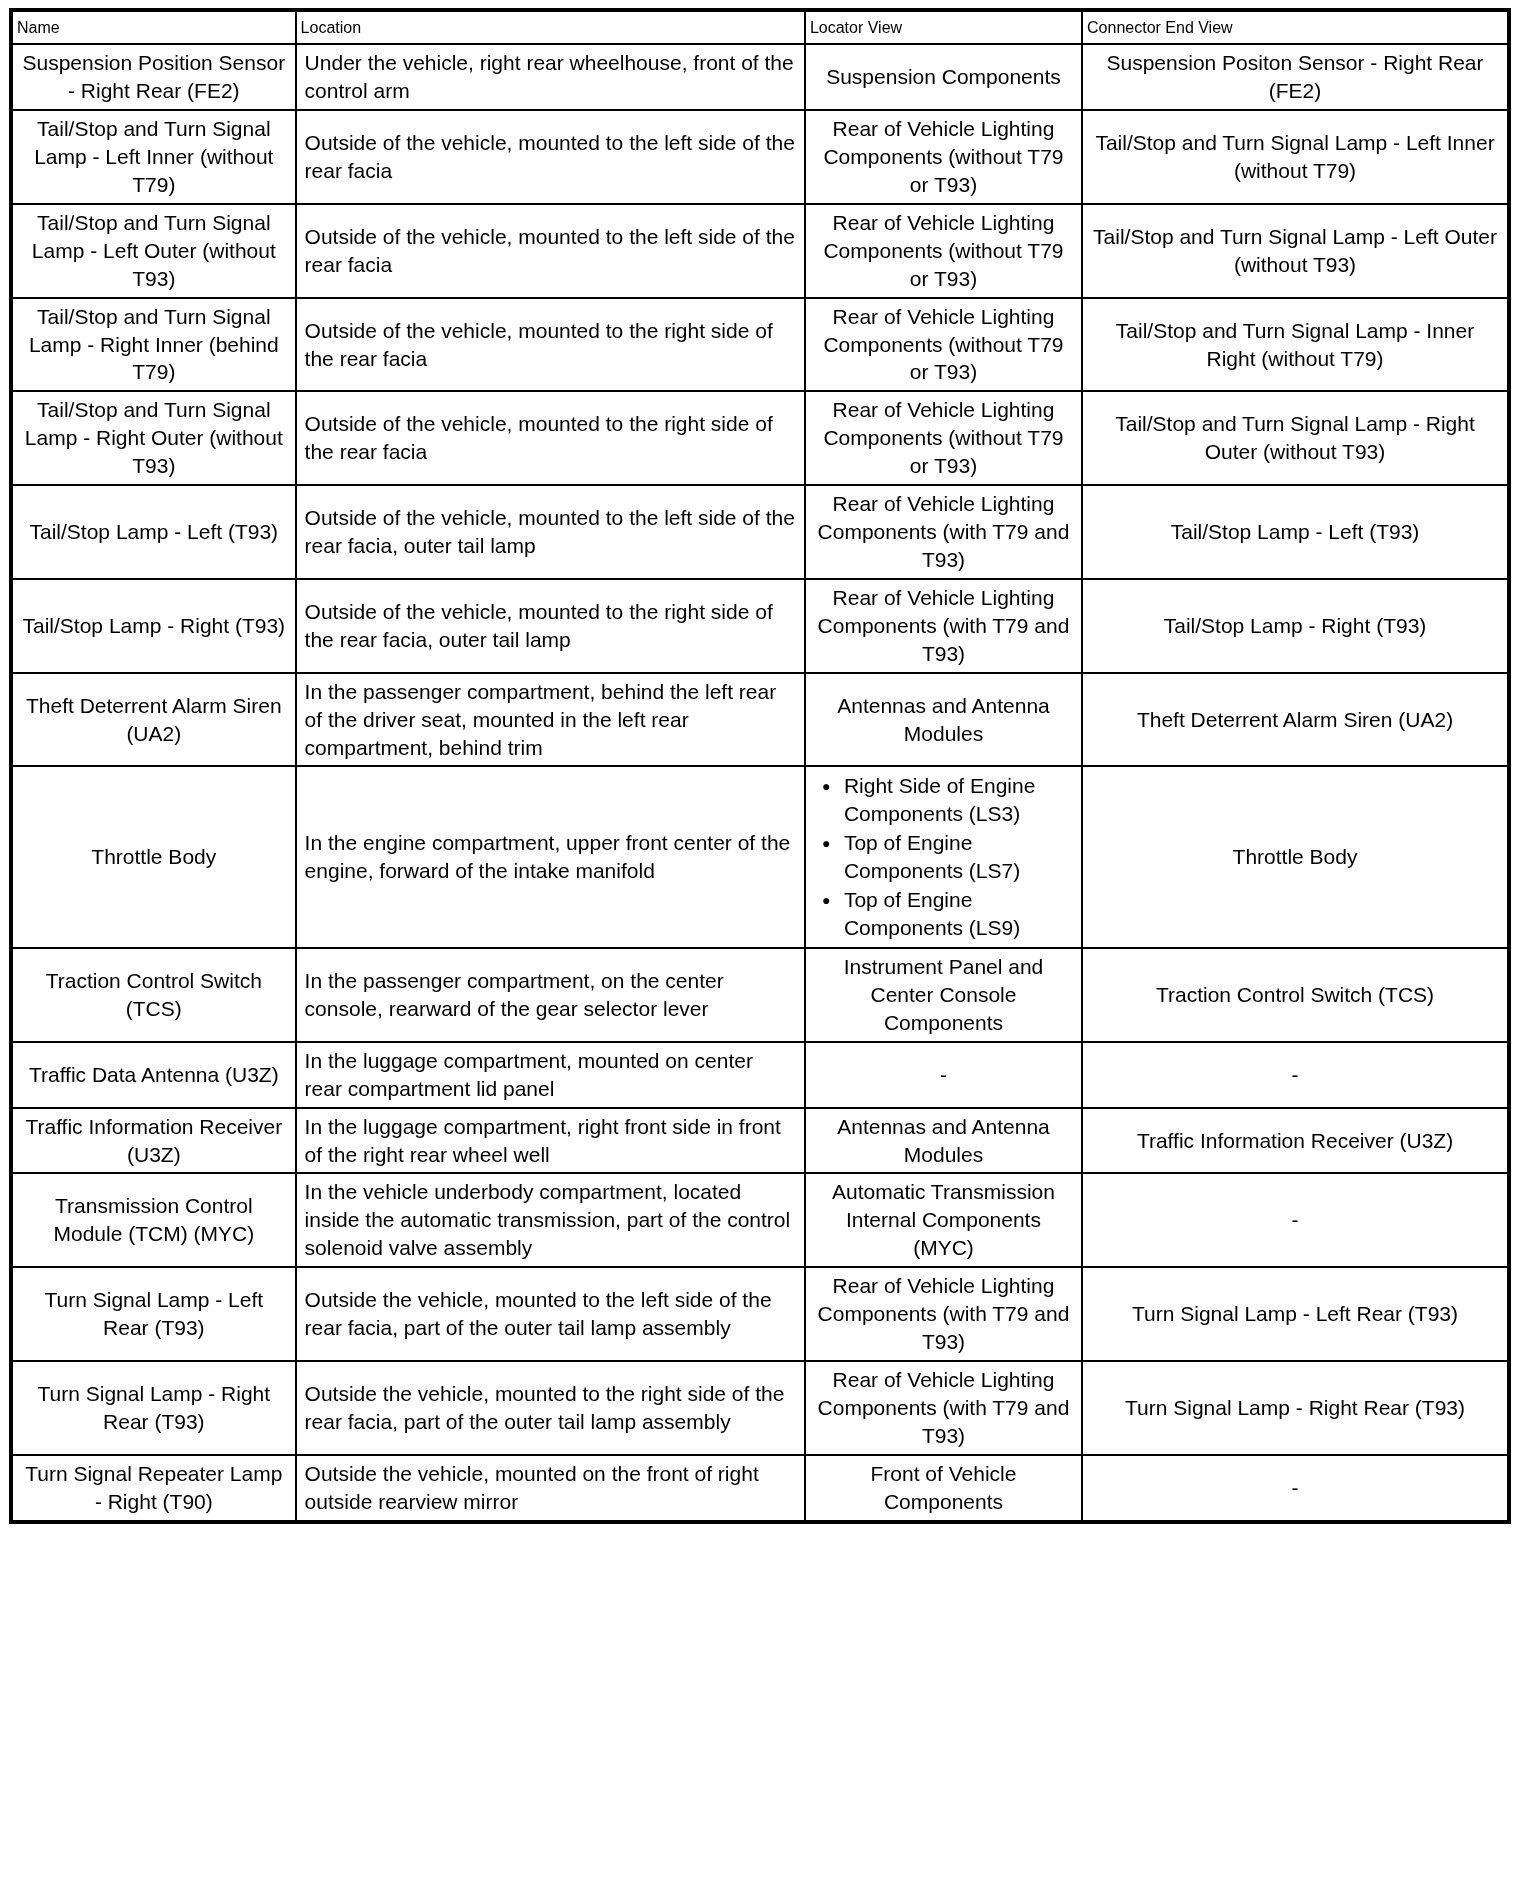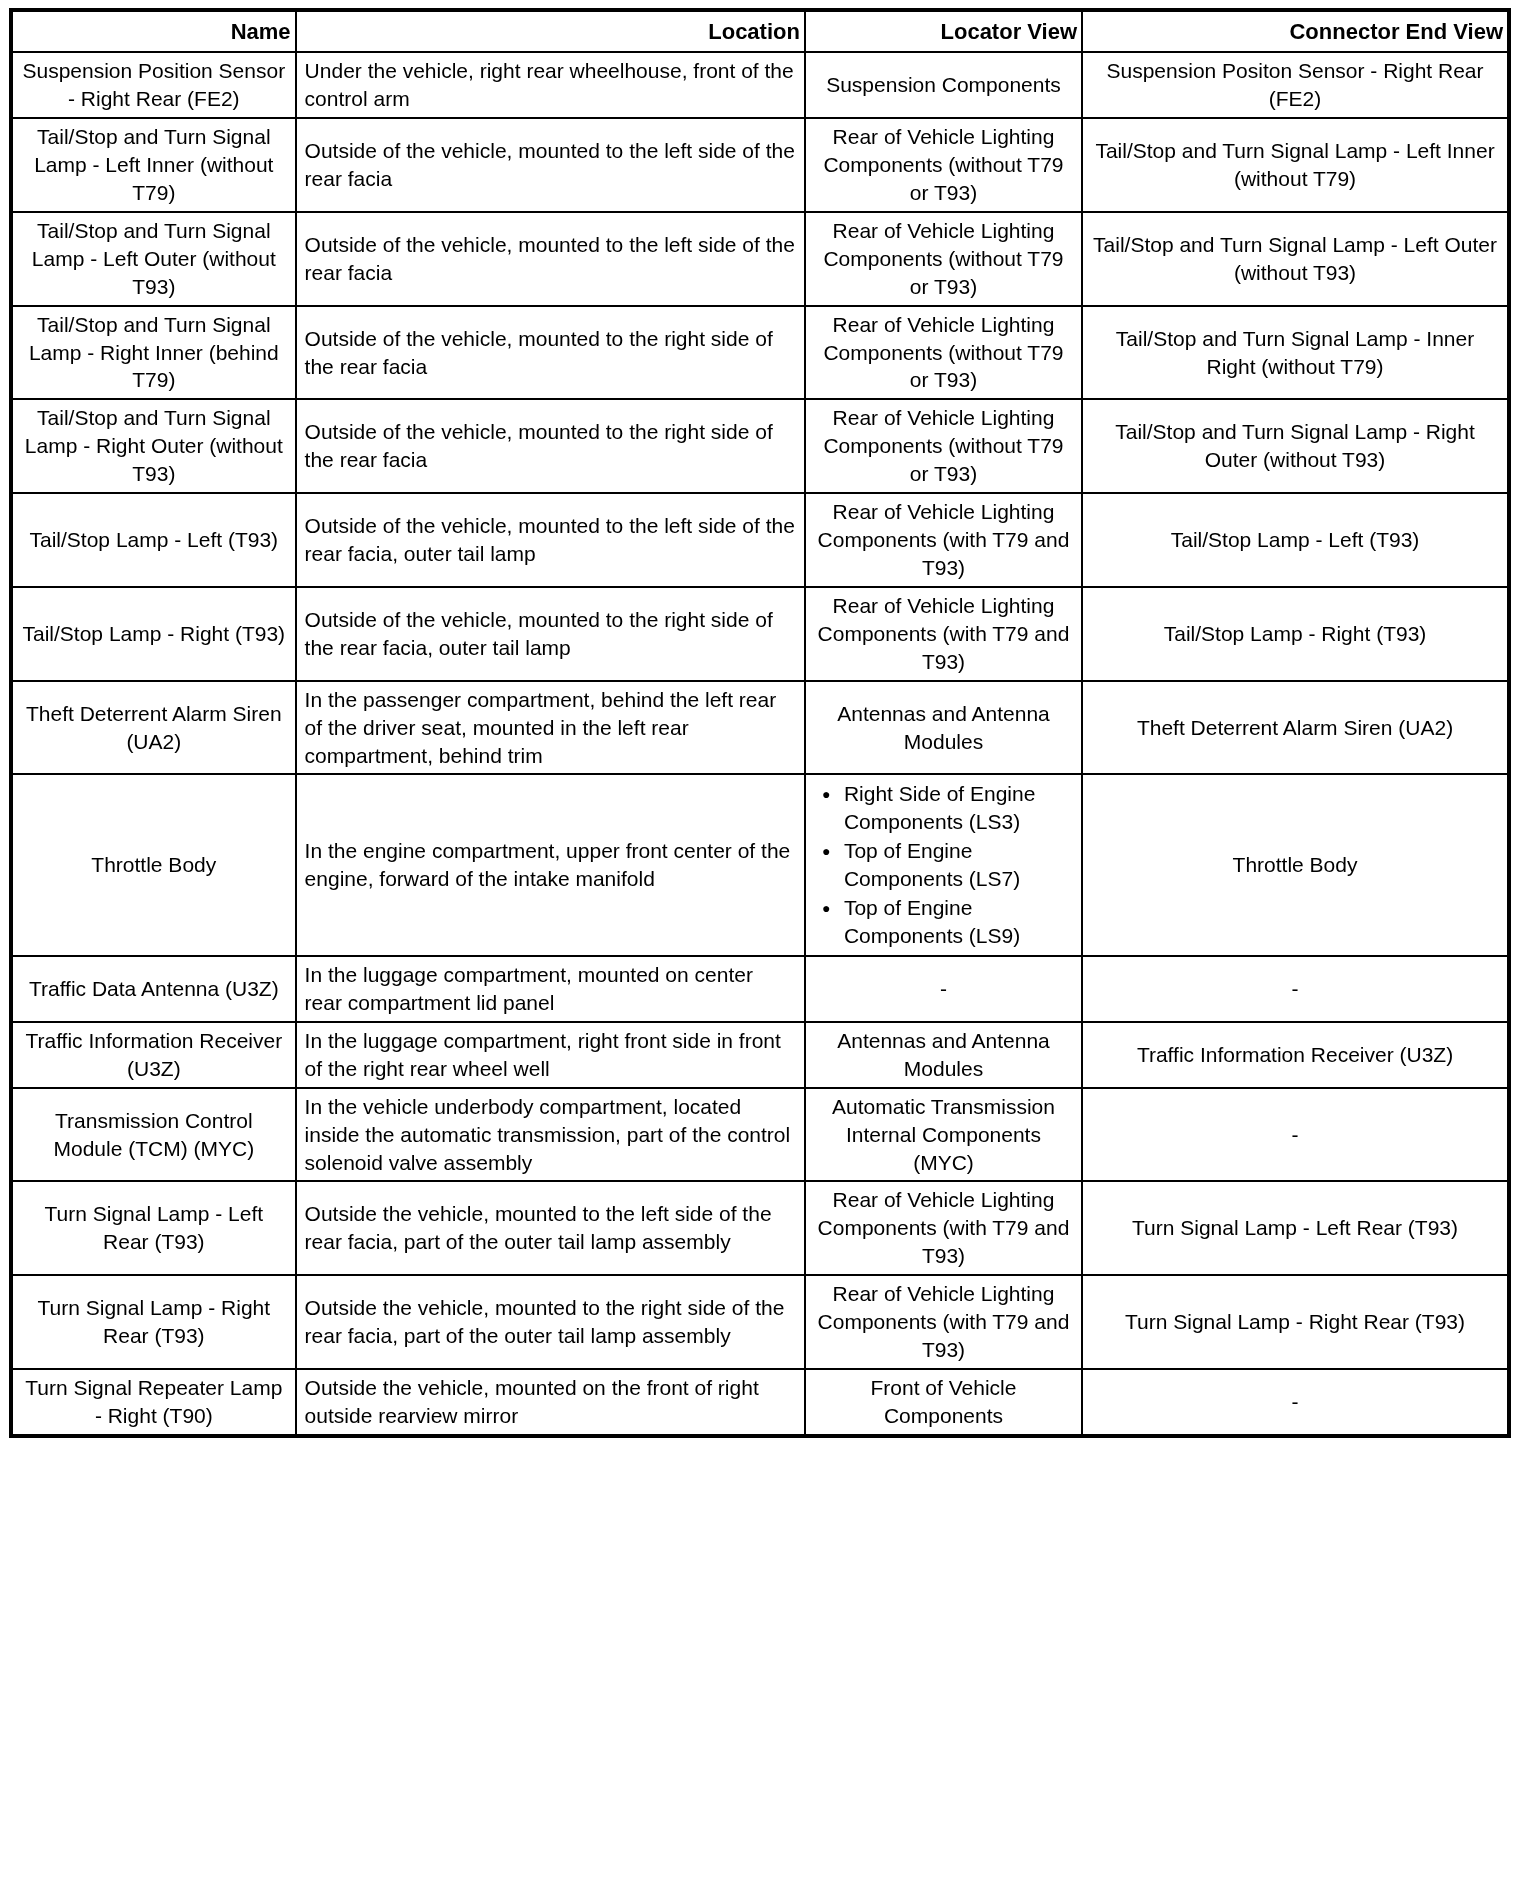--- a/index.html
+++ b/index.html
@@ -27,23 +27,23 @@
   .loc-table th,
   .loc-table td {
     border: 2px solid #000000;
     padding: 4px 8px;
     font-size: 21px;
     line-height: 1.33;
     vertical-align: middle;
     overflow-wrap: break-word;
   }
   .loc-table th {
-    font-size: 22px;
-    font-weight: bold;
-    text-align: right;
+    font-size: 16px;
+    font-weight: normal;
+    text-align: left;
     padding: 5px 4px;
   }
   td.cell-name,
   td.cell-locator,
   td.cell-connector {
     text-align: center;
   }
   td.cell-location {
     text-align: left;
   }
@@ -149,20 +149,26 @@
               <span class="bullet-text">Top of Engine Components (LS7)</span>
             </div>
             <div class="bullet-item">
               <span class="bullet">●</span>
               <span class="bullet-text">Top of Engine Components (LS9)</span>
             </div>
           </td>
           <td class="cell-connector">Throttle Body</td>
         </tr>
         <tr>
+          <td class="cell-name">Traction Control Switch (TCS)</td>
+          <td class="cell-location">In the passenger compartment, on the center console, rearward of the gear selector lever</td>
+          <td class="cell-locator">Instrument Panel and Center Console Components</td>
+          <td class="cell-connector">Traction Control Switch (TCS)</td>
+        </tr>
+        <tr>
           <td class="cell-name">Traffic Data Antenna (U3Z)</td>
           <td class="cell-location">In the luggage compartment, mounted on center rear compartment lid panel</td>
           <td class="cell-locator">-</td>
           <td class="cell-connector">-</td>
         </tr>
         <tr>
           <td class="cell-name">Traffic Information Receiver (U3Z)</td>
           <td class="cell-location">In the luggage compartment, right front side in front of the right rear wheel well</td>
           <td class="cell-locator">Antennas and Antenna Modules</td>
           <td class="cell-connector">Traffic Information Receiver (U3Z)</td>

